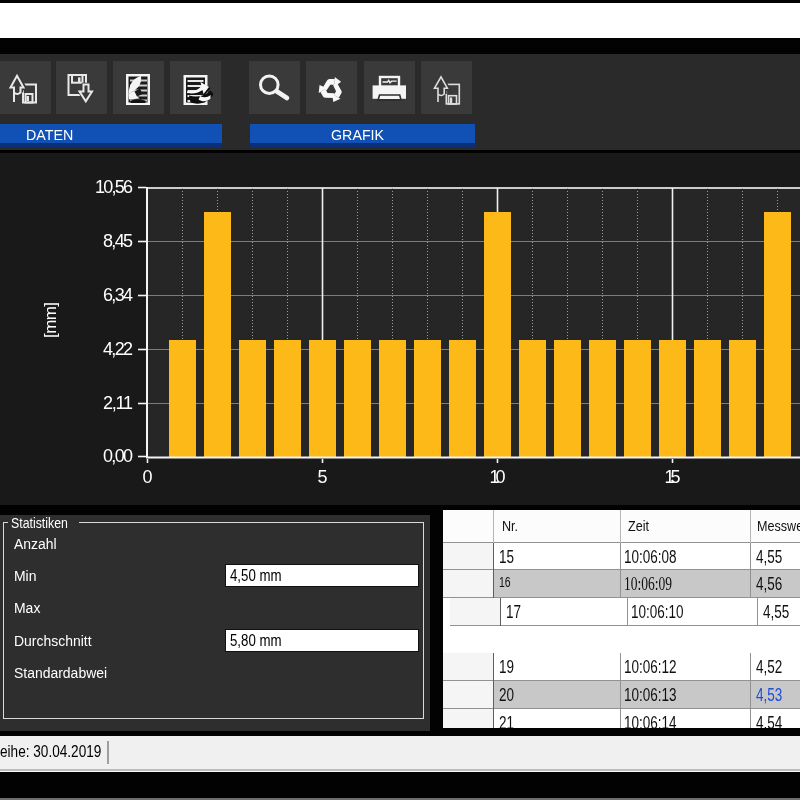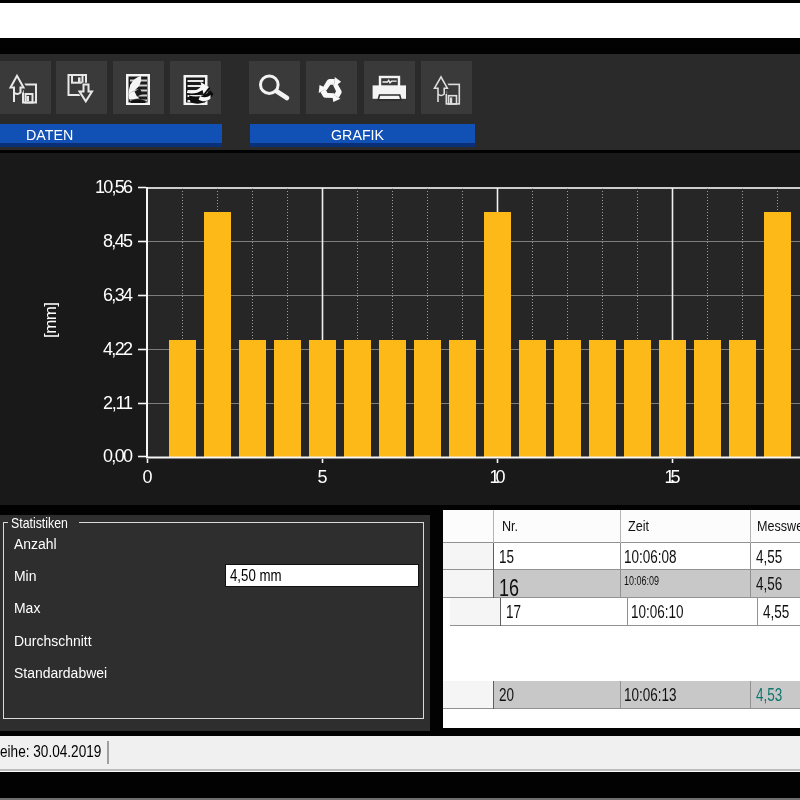--- a/index.html
+++ b/index.html
@@ -220,20 +220,21 @@
   <div class="abs" style="left:8px; top:515px; background:#2e2e2e; padding:0 3px; color:#fff; font-size:14px;">
     <span class="cond" style="transform:scaleX(0.88);">Statistiken</span>
   </div>
   <div class="abs" style="left:14px; top:535px; color:#fff; font-size:15.5px;"><span class="cond" style="transform:scaleX(0.9);">Anzahl</span></div>
   <div class="abs" style="left:14px; top:567px; color:#fff; font-size:15.5px;"><span class="cond" style="transform:scaleX(0.9);">Min</span></div>
   <div class="abs" style="left:14px; top:599px; color:#fff; font-size:15.5px;"><span class="cond" style="transform:scaleX(0.9);">Max</span></div>
   <div class="abs" style="left:14px; top:632px; color:#fff; font-size:15.5px;"><span class="cond" style="transform:scaleX(0.9);">Durchschnitt</span></div>
   <div class="abs" style="left:14px; top:664px; color:#fff; font-size:15.5px;"><span class="cond" style="transform:scaleX(0.9);">Standardabwei</span></div>
 
   <div class="abs" style="left:225px; top:564px; width:194px; height:23px; background:#fff; border:1px solid #111; color:#000; font-size:17px; line-height:21px; padding-left:4px;"><span class="cond" style="transform:scaleX(0.78);">4,50 mm</span></div>
+  <div class="abs" style="left:225px; top:629px; width:194px; height:23px; background:#fff; border:1px solid #111; color:#000; font-size:17px; line-height:21px; padding-left:4px;"><span class="cond" style="transform:scaleX(0.78);">5,80 mm</span></div>
 
   <div class="abs" style="left:443px; top:510px; width:357px; height:218px; overflow:hidden; background:#fff;">
 
     <div class="abs" style="left:0; top:0; width:357px; height:32.5px; background:#fcfcfc; border-bottom:1px solid #929292;"></div>
     <div class="abs" style="left:59px; top:8px; color:#111; font-size:14px;"><span class="cond" style="transform:scaleX(0.9);">Nr.</span></div>
     <div class="abs" style="left:185px; top:8px; color:#111; font-size:14px;"><span class="cond" style="transform:scaleX(0.9);">Zeit</span></div>
     <div class="abs" style="left:314px; top:8px; color:#111; font-size:14px;"><span class="cond" style="transform:scaleX(0.9);">Messwert</span></div>
     <div style="position:absolute;left:0;top:32.5px;width:357px;height:27.7px;">
       <div style="position:absolute;left:0;top:0;width:50px;height:27.7px;background:#f5f5f5;border-bottom:1px solid #929292;"></div>
       <div style="position:absolute;left:50px;top:0;width:307px;height:27.7px;background:#ffffff;border-bottom:1px solid #929292;"></div>
@@ -244,45 +245,67 @@
       <div style="position:absolute;left:181px;top:4px;color:#101010;font-size:18px;"><span class="cond" style="transform:scaleX(0.75);">10:06:08</span></div>
       <div style="position:absolute;left:313px;top:4px;color:#101010;font-size:18px;"><span class="cond" style="transform:scaleX(0.75);">4,55</span></div>
 
     </div>
     <div style="position:absolute;left:0;top:60.2px;width:357px;height:27.7px;">
       <div style="position:absolute;left:0;top:0;width:50px;height:27.7px;background:#f5f5f5;border-bottom:1px solid #929292;"></div>
       <div style="position:absolute;left:50px;top:0;width:307px;height:27.7px;background:#c8c8c8;border-bottom:1px solid #929292;"></div>
       <div style="position:absolute;left:50px;top:0;width:1px;height:27.7px;background:#5e5e5e;"></div>
       <div style="position:absolute;left:177px;top:0;width:1px;height:27.7px;background:#929292;"></div>
       <div style="position:absolute;left:306.5px;top:0;width:1px;height:27.7px;background:#929292;"></div>
-      <div style="position:absolute;left:56px;top:4px;color:#101010;font-size:24px;"><span class="cond" style="transform:scaleX(0.75);">16</span></div>
-      <div style="position:absolute;left:181px;top:4px;color:#101010;font-size:12px;"><span class="cond" style="transform:scaleX(0.75);">10:06:09</span></div>
+      <div style="position:absolute;left:56px;top:4px;color:#101010;font-size:14px;"><span class="cond" style="transform:scaleX(0.75);">16</span></div>
+      <div style="position:absolute;left:181px;top:4px;color:#101010;font-size:18px;font-family:Liberation Serif, serif;"><span class="cond" style="transform:scaleX(0.75);">10:06:09</span></div>
       <div style="position:absolute;left:313px;top:4px;color:#101010;font-size:18px;"><span class="cond" style="transform:scaleX(0.75);">4,56</span></div>
 
     </div>
     <div style="position:absolute;left:7px;top:87.9px;width:357px;height:46px;">
       <div style="position:absolute;left:0;top:0;width:50px;height:27.7px;background:#f5f5f5;border-bottom:1px solid #929292;"></div>
       <div style="position:absolute;left:50px;top:0;width:307px;height:27.7px;background:#ffffff;border-bottom:1px solid #929292;"></div>
       <div style="position:absolute;left:50px;top:0;width:1px;height:27.7px;background:#5e5e5e;"></div>
       <div style="position:absolute;left:177px;top:0;width:1px;height:27.7px;background:#929292;"></div>
       <div style="position:absolute;left:306.5px;top:0;width:1px;height:27.7px;background:#929292;"></div>
       <div style="position:absolute;left:56px;top:4px;color:#101010;font-size:18px;"><span class="cond" style="transform:scaleX(0.75);">17</span></div>
       <div style="position:absolute;left:181px;top:4px;color:#101010;font-size:18px;"><span class="cond" style="transform:scaleX(0.75);">10:06:10</span></div>
       <div style="position:absolute;left:313px;top:4px;color:#101010;font-size:18px;"><span class="cond" style="transform:scaleX(0.75);">4,55</span></div>
 
     </div>
+    <div style="position:absolute;left:0;top:143.3px;width:357px;height:27.7px;">
+      <div style="position:absolute;left:0;top:0;width:50px;height:27.7px;background:#f5f5f5;border-bottom:1px solid #929292;"></div>
+      <div style="position:absolute;left:50px;top:0;width:307px;height:27.7px;background:#ffffff;border-bottom:1px solid #929292;"></div>
+      <div style="position:absolute;left:50px;top:0;width:1px;height:27.7px;background:#5e5e5e;"></div>
+      <div style="position:absolute;left:177px;top:0;width:1px;height:27.7px;background:#929292;"></div>
+      <div style="position:absolute;left:306.5px;top:0;width:1px;height:27.7px;background:#929292;"></div>
+      <div style="position:absolute;left:56px;top:4px;color:#101010;font-size:18px;"><span class="cond" style="transform:scaleX(0.75);">19</span></div>
+      <div style="position:absolute;left:181px;top:4px;color:#101010;font-size:18px;"><span class="cond" style="transform:scaleX(0.75);">10:06:12</span></div>
+      <div style="position:absolute;left:313px;top:4px;color:#101010;font-size:18px;"><span class="cond" style="transform:scaleX(0.75);">4,52</span></div>
+
+    </div>
     <div style="position:absolute;left:0;top:171.0px;width:357px;height:27.7px;">
       <div style="position:absolute;left:0;top:0;width:50px;height:27.7px;background:#f5f5f5;border-bottom:1px solid #929292;"></div>
       <div style="position:absolute;left:50px;top:0;width:307px;height:27.7px;background:#c8c8c8;border-bottom:1px solid #929292;"></div>
       <div style="position:absolute;left:50px;top:0;width:1px;height:27.7px;background:#5e5e5e;"></div>
       <div style="position:absolute;left:177px;top:0;width:1px;height:27.7px;background:#929292;"></div>
       <div style="position:absolute;left:306.5px;top:0;width:1px;height:27.7px;background:#929292;"></div>
       <div style="position:absolute;left:56px;top:4px;color:#101010;font-size:18px;"><span class="cond" style="transform:scaleX(0.75);">20</span></div>
       <div style="position:absolute;left:181px;top:4px;color:#101010;font-size:18px;"><span class="cond" style="transform:scaleX(0.75);">10:06:13</span></div>
-      <div style="position:absolute;left:313px;top:4px;color:#0f766e;font-size:18px;"><span class="cond" style="transform:scaleX(0.75);">4,53</span></div>
+      <div style="position:absolute;left:313px;top:4px;color:#1d4ed8;font-size:18px;"><span class="cond" style="transform:scaleX(0.75);">4,53</span></div>
+
+    </div>
+    <div style="position:absolute;left:0;top:198.7px;width:357px;height:27.7px;">
+      <div style="position:absolute;left:0;top:0;width:50px;height:27.7px;background:#f5f5f5;border-bottom:1px solid #929292;"></div>
+      <div style="position:absolute;left:50px;top:0;width:307px;height:27.7px;background:#ffffff;border-bottom:1px solid #929292;"></div>
+      <div style="position:absolute;left:50px;top:0;width:1px;height:27.7px;background:#5e5e5e;"></div>
+      <div style="position:absolute;left:177px;top:0;width:1px;height:27.7px;background:#929292;"></div>
+      <div style="position:absolute;left:306.5px;top:0;width:1px;height:27.7px;background:#929292;"></div>
+      <div style="position:absolute;left:56px;top:4px;color:#101010;font-size:18px;"><span class="cond" style="transform:scaleX(0.75);">21</span></div>
+      <div style="position:absolute;left:181px;top:4px;color:#101010;font-size:18px;"><span class="cond" style="transform:scaleX(0.75);">10:06:14</span></div>
+      <div style="position:absolute;left:313px;top:4px;color:#101010;font-size:18px;"><span class="cond" style="transform:scaleX(0.75);">4,54</span></div>
 
     </div>
     <div style="position:absolute;left:50px;top:0;width:1px;height:32.5px;background:#b5b5b5;"></div>
     <div style="position:absolute;left:177px;top:0;width:1px;height:32.5px;background:#b5b5b5;"></div>
     <div style="position:absolute;left:306.5px;top:0;width:1px;height:32.5px;background:#b5b5b5;"></div>
   </div>
 
   <div class="abs" style="left:0; top:736px; width:800px; height:33px; background:#f0f0f0; overflow:hidden;">
     <div class="abs" style="left:-37px; top:6px; color:#000; font-size:17px;"><span class="cond" style="transform:scaleX(0.8);">Messreihe: 30.04.2019</span></div>
     <div class="abs" style="left:107px; top:5px; width:1.5px; height:23px; background:#9f9f9f;"></div>

